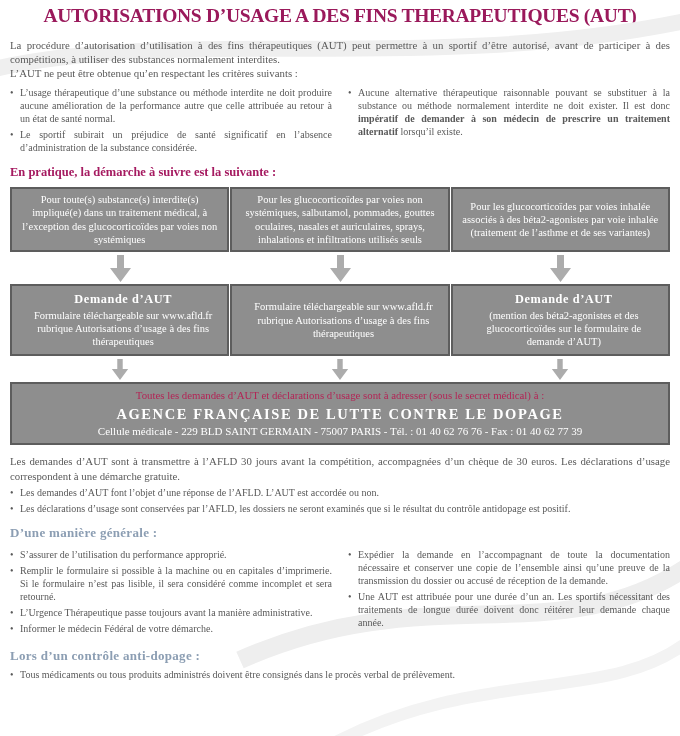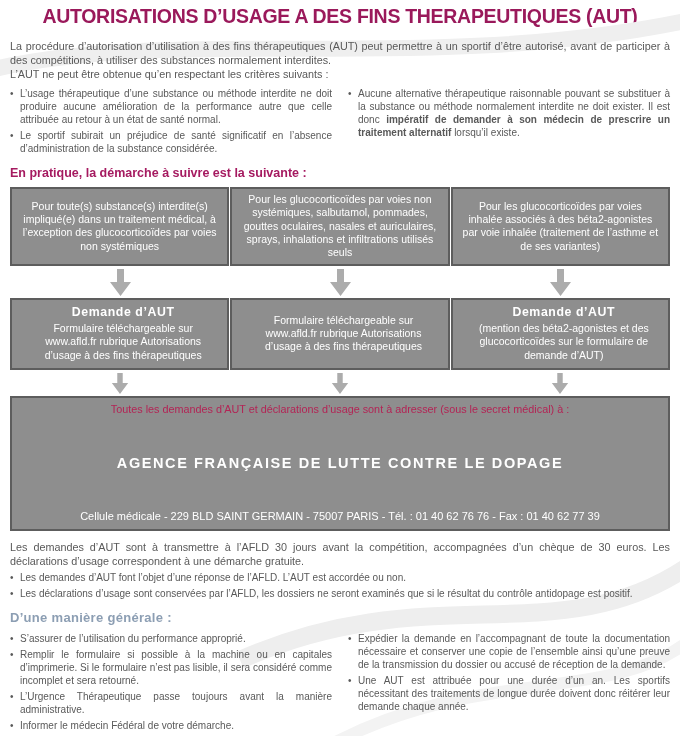--- a/index.html
+++ b/index.html
@@ -1,18 +1,18 @@
 <!DOCTYPE html>
 <html><head>
 <meta charset="utf-8">
 <style>
   html,body{margin:0;padding:0;background:#fff;}
   .page{
     position:relative;width:680px;height:736px;overflow:hidden;background:#ffffff;
-    font-family:Liberation Sans, sans-serif;color:#595959;
+    font-family:Liberation Serif, serif;color:#595959;
   }
   .bg-swirl{position:absolute;left:0;top:0;z-index:0;pointer-events:none;}
   .content{position:relative;z-index:1;padding:0 10px;}
   h1.title{
     margin:0;padding:5px 4px 2px;text-align:center;
     font-size:19.5px;font-weight:bold;color:#9A195B;letter-spacing:-0.3px;white-space:nowrap;
   }
   .intro{font-size:10.8px;line-height:1.3;margin:9px 0 3px;text-align:justify;}
   .cols{display:flex;gap:16px;}
   .col{flex:1;}
@@ -26,21 +26,21 @@
     background:#8E8E8E;border:2px solid #5D5D5D;color:#ffffff;
     font-size:10.5px;line-height:1.27;text-align:center;
     display:flex;flex-direction:column;justify-content:center;
     padding:4px 9px;box-sizing:border-box;
   }
   .row1 .gbox{min-height:57px;}
   .row2 .gbox{min-height:72px;padding-left:16px;}
   .gtitle{font-weight:bold;font-size:12.3px;letter-spacing:0.6px;margin-bottom:1px;}
   .arrowrow{display:grid;grid-template-columns:1fr 1fr 1fr;justify-items:center;margin:3px 0 2px;}
   .arrowrow svg{display:block;}
-  .agency{margin-top:0;padding:5px 8px;text-align:center;min-height:0;gap:36px;}
+  .agency{margin-top:0;padding:5px 8px;text-align:center;min-height:0;}
   .ag-intro{color:#B32455;font-size:10.8px;}
   .ag-name{color:#fff;font-weight:bold;font-size:14.5px;letter-spacing:1.6px;margin:2px 0 1px;white-space:nowrap;}
   .ag-addr{color:#fff;font-size:11px;}
   p.body{font-size:10.8px;line-height:1.3;text-align:justify;margin:9px 0 3px;}
 </style>
 </head>
 <body>
 
 <div class="page">
 

